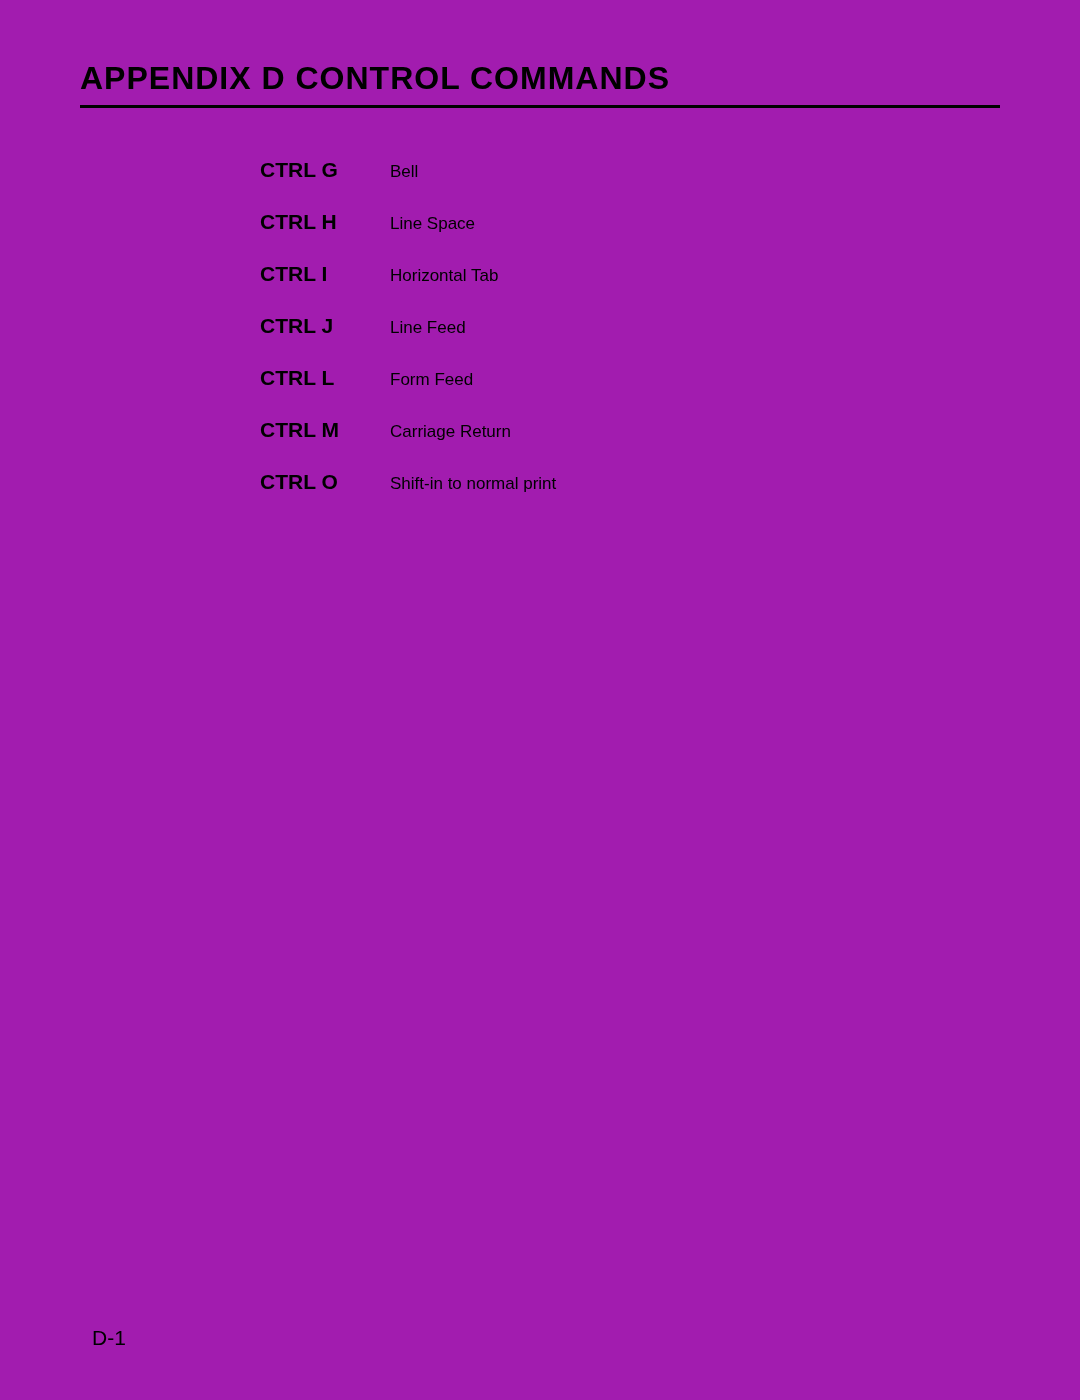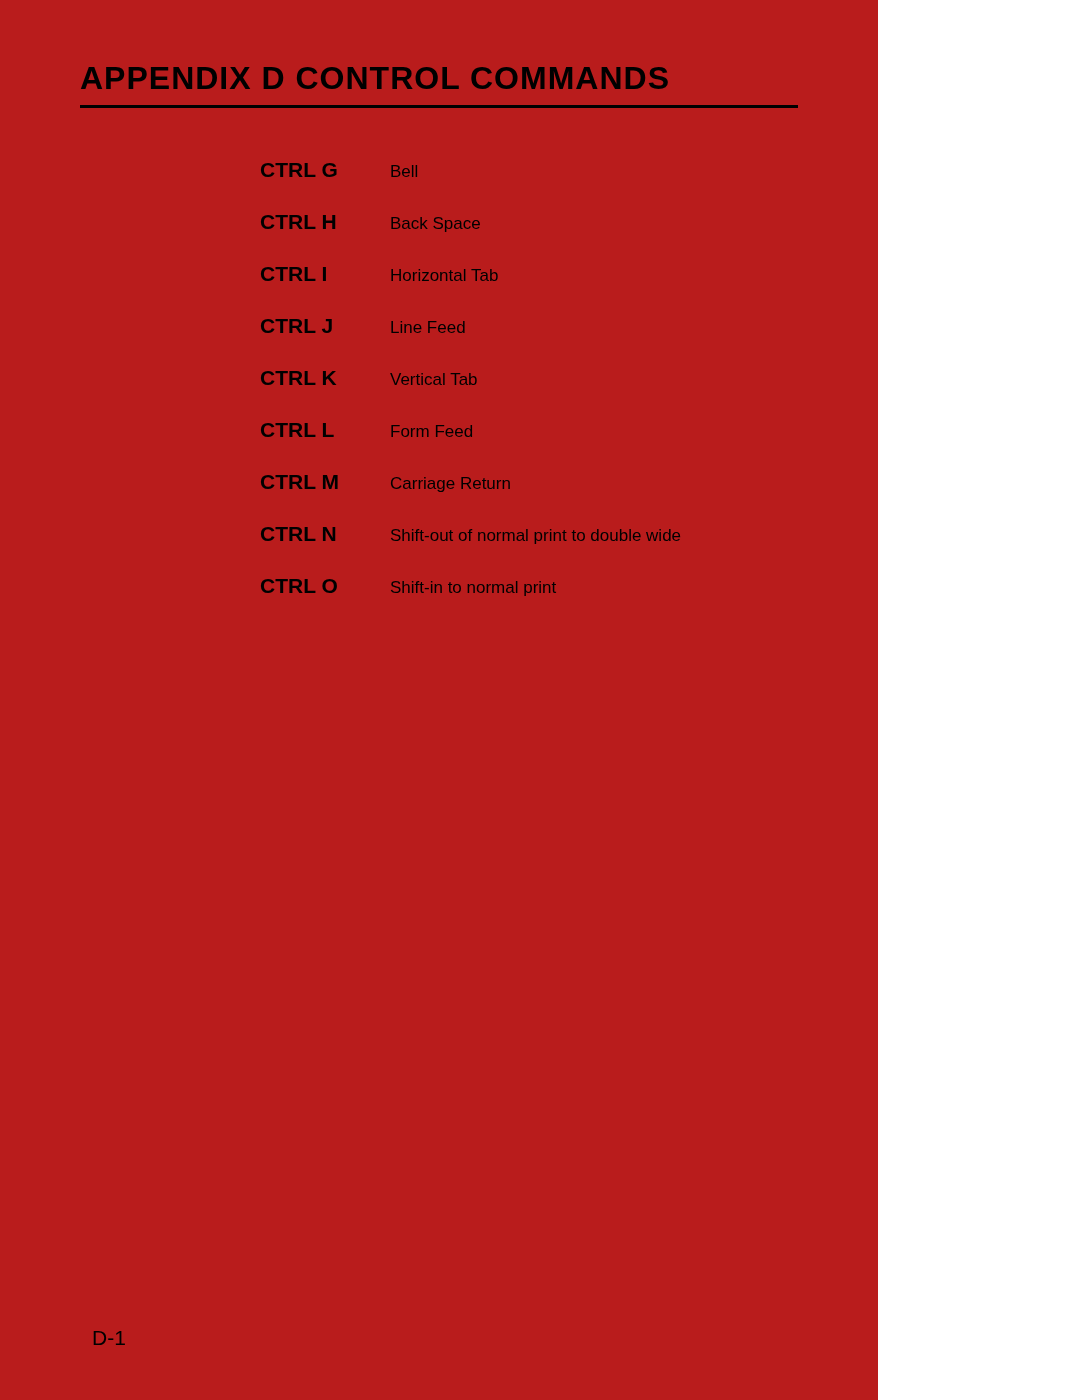--- a/index.html
+++ b/index.html
@@ -10,23 +10,23 @@
 
     body {
       background: #ffffff;
       font-family: Arial, Helvetica, sans-serif;
       width: 1080px;
       min-height: 1400px;
       position: relative;
     }
 
     .page {
-      width: 878px;
+      width: 1080px;
       min-height: 1400px;
-      background: #b91c1c;
+      background: #a21caf;
       padding: 60px 80px 80px 80px;
       position: relative;
     }
 
     .page-title-section {
       border-bottom: 3px solid #000000;
       padding-bottom: 8px;
       margin-bottom: 50px;
     }
 
@@ -83,45 +83,37 @@
     <h1 class="page-title">APPENDIX D CONTROL COMMANDS</h1>
   </div>
 
   <div class="commands-table" id="commands-container">
   <div class="command-row">
         <span class="command-key">CTRL G</span>
         <span class="command-desc">Bell</span>
       </div>
       <div class="command-row">
         <span class="command-key">CTRL H</span>
-        <span class="command-desc">Back Space</span>
+        <span class="command-desc">Line Space</span>
       </div>
       <div class="command-row">
         <span class="command-key">CTRL I</span>
         <span class="command-desc">Horizontal Tab</span>
       </div>
       <div class="command-row">
         <span class="command-key">CTRL J</span>
         <span class="command-desc">Line Feed</span>
       </div>
       <div class="command-row">
-        <span class="command-key">CTRL K</span>
-        <span class="command-desc">Vertical Tab</span>
-      </div>
-      <div class="command-row">
         <span class="command-key">CTRL L</span>
         <span class="command-desc">Form Feed</span>
       </div>
       <div class="command-row">
         <span class="command-key">CTRL M</span>
         <span class="command-desc">Carriage Return</span>
-      </div>
-      <div class="command-row">
-        <span class="command-key">CTRL N</span>
-        <span class="command-desc">Shift-out of normal print to double wide</span>
       </div>
       <div class="command-row">
         <span class="command-key">CTRL O</span>
         <span class="command-desc">Shift-in to normal print</span>
       </div>
     </div>
 
   <div class="page-footer">D-1</div>
 
 </div>

